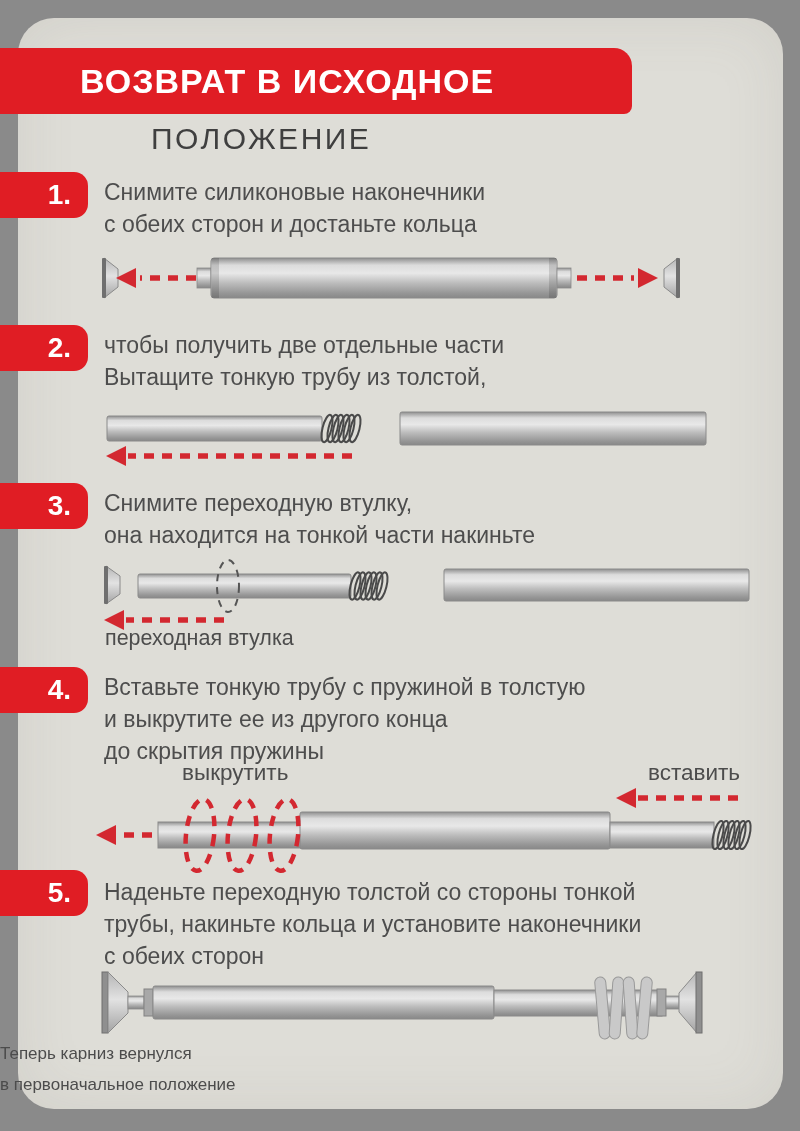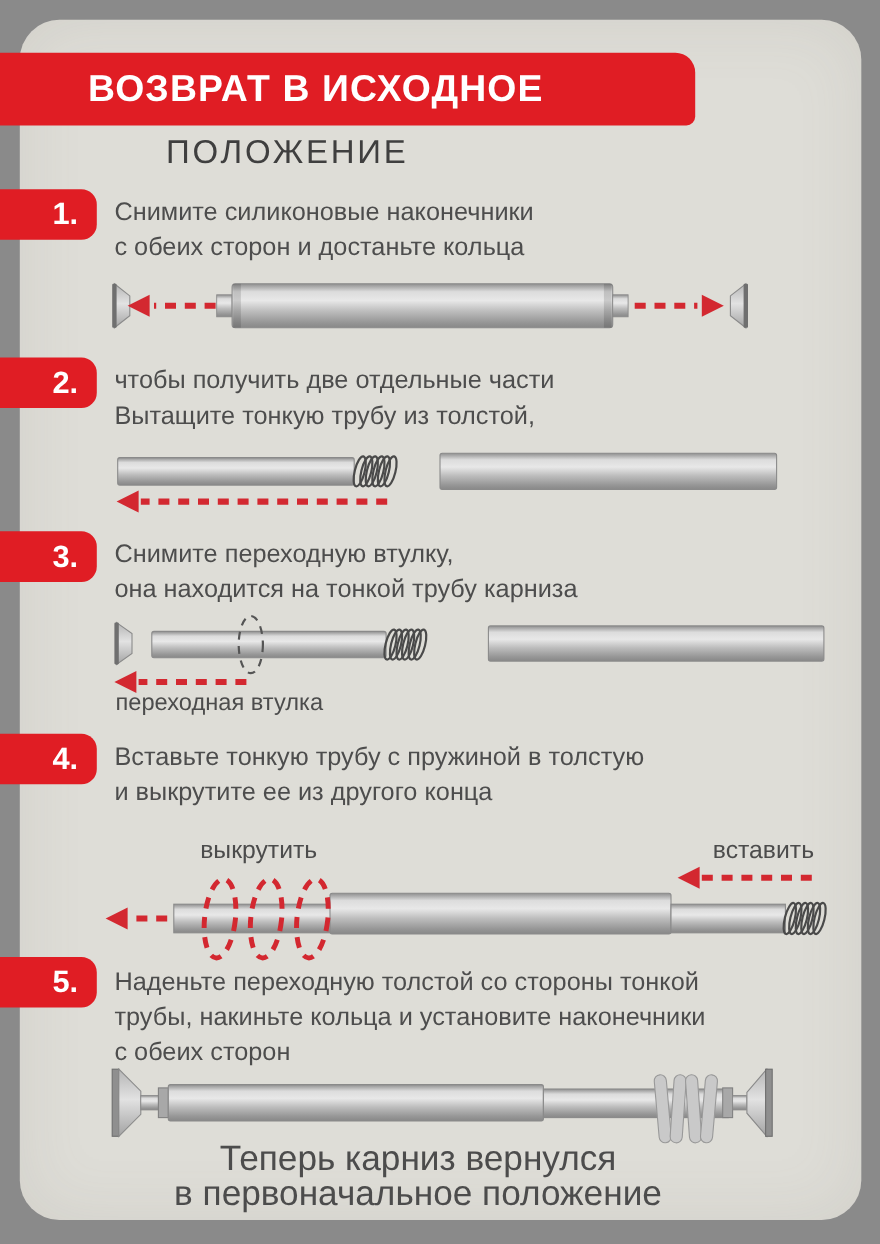--- a/index.html
+++ b/index.html
@@ -33,22 +33,22 @@
     color:#fff;font-size:28px;font-weight:700;
   }
   .step-text{
     position:absolute;left:104px;
     font-size:23px;line-height:32px;color:#4d4d4d;
   }
   .illus{position:absolute;left:0;}
   .callout-text{font-size:21.5px;fill:#4c4c4c;}
   .svg-label{font-size:22.5px;fill:#4c4c4c;}
   .footer-text{
-    position:absolute;left:0;top:1038px;width:760px;text-align:center;
-    font-size:32px;line-height:31px;color:#4c4c4c;
+    position:absolute;left:0;top:1038px;width:760px;
+    font-size:17px;line-height:31px;color:#4c4c4c;
   }
 </style>
 </head>
 <body>
 
 <div class="page">
   <div class="card"></div>
 
   <svg width="0" height="0" style="position:absolute" aria-hidden="true">
     <defs>
@@ -128,21 +128,21 @@
       <line x1="352" y1="51" x2="128" y2="51" stroke="#d32830" stroke-width="5.5" stroke-dasharray="10 8"></line>
       <polygon points="106,51 126,41 126,61" fill="#d32830"></polygon>
     </g>
   </svg>
 
   <div class="badge" style="top:483px">
     <span>3.</span>
   </div>
   <div class="step-text" style="top:487px">
     <div>Снимите переходную втулку,</div>
-    <div>она находится на тонкой трубу карниза</div>
+    <div>она находится на тонкой части накиньте</div>
   </div>
   <svg class="illus" style="top:555px" width="800" height="100" viewBox="0 0 800 100">
     <g>
       <polygon points="106,11 120,21 120,39 106,49" fill="url(#capGrad)" stroke="#8a8a8a" stroke-width="1"></polygon>
       <rect x="104" y="11" width="4" height="38" rx="1" fill="#6f6f6f"></rect>
     </g>
     <rect x="138" y="19" width="213" height="24" rx="2" fill="url(#metal)" stroke="#8a8a8a" stroke-width="1"></rect>
     <ellipse cx="228" cy="31" rx="11" ry="26" fill="none" stroke="#555555" stroke-width="2" stroke-dasharray="7 6"></ellipse>
     <g stroke="#4a4a4a" stroke-width="2" fill="none">
       <ellipse cx="355" cy="31" rx="4.5" ry="14" transform="rotate(14 355 31)"></ellipse>
@@ -159,20 +159,21 @@
     </g>
     <text x="105" y="90" class="callout-text">переходная втулка</text>
   </svg>
 
   <div class="badge" style="top:667px">
     <span>4.</span>
   </div>
   <div class="step-text" style="top:671px">
     <div>Вставьте тонкую трубу с пружиной в толстую</div>
     <div>и выкрутите ее из другого конца</div>
+    <div>до скрытия пружины</div>
   </div>
   <svg class="illus" style="top:750px" width="800" height="125" viewBox="0 0 800 125">
     <text x="182" y="30" class="svg-label">выкрутить</text>
     <text x="648" y="30" class="svg-label">вставить</text>
     <g>
       <line x1="738" y1="48" x2="638" y2="48" stroke="#d32830" stroke-width="5.5" stroke-dasharray="10 8"></line>
       <polygon points="616,48 636,38 636,58" fill="#d32830"></polygon>
     </g>
     <g>
       <rect x="158" y="72" width="144" height="26" fill="url(#metal)" stroke="#8a8a8a" stroke-width="1"></rect>

